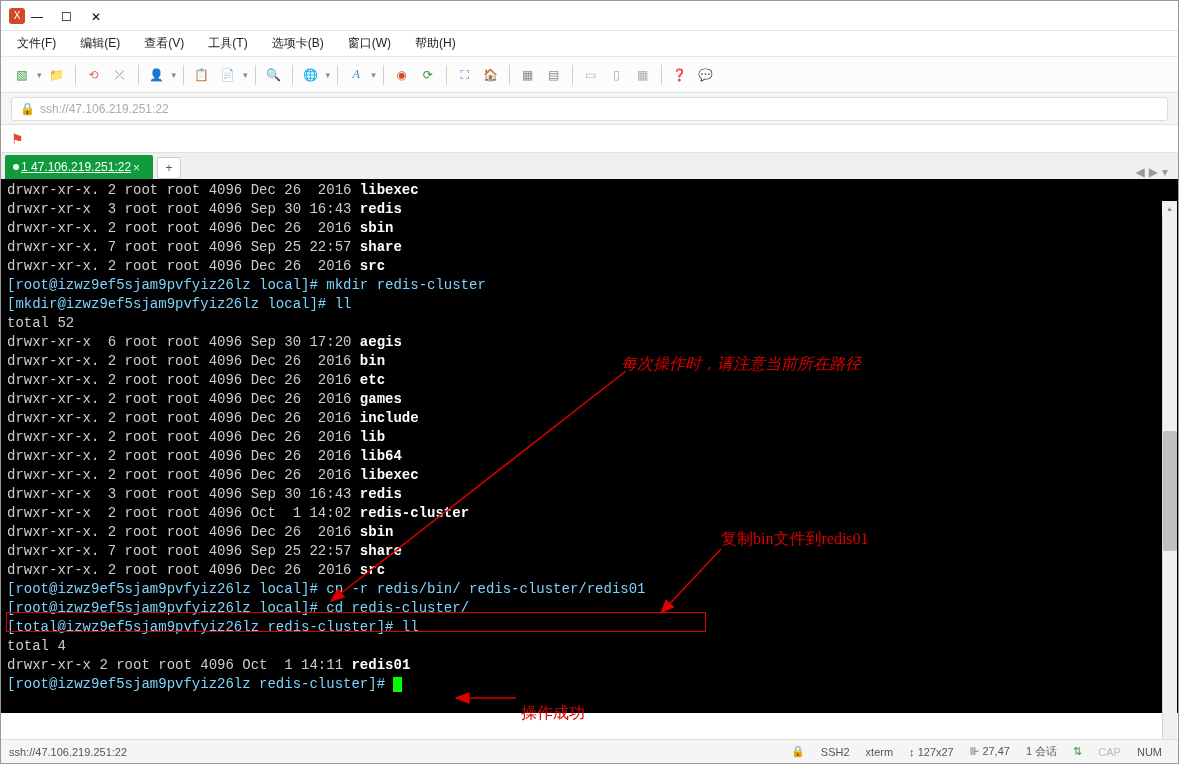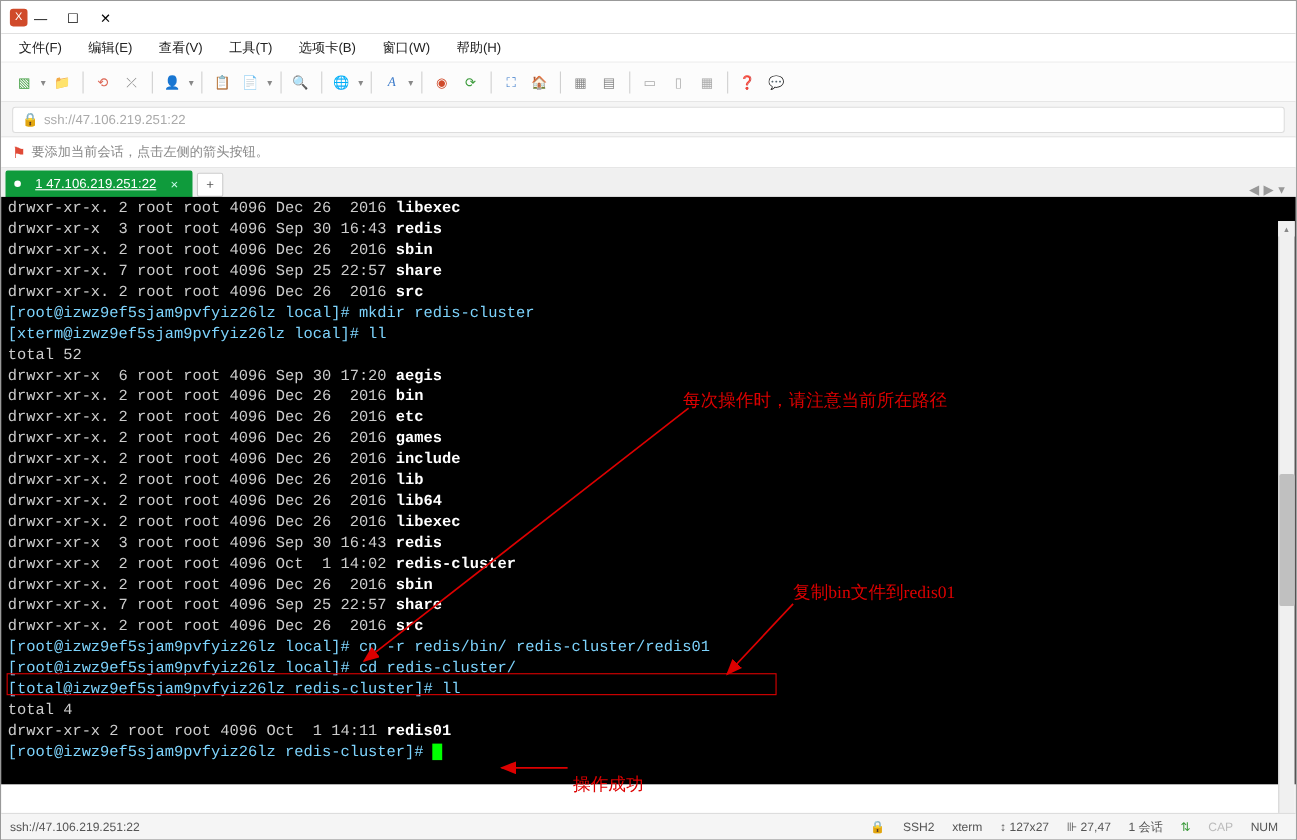--- a/index.html
+++ b/index.html
@@ -12,21 +12,21 @@
 .menubar { height: 26px; background: #fff; display: flex; align-items: center; padding: 0 12px; gap: 16px; border-bottom: 1px solid #e8e8e8; }
 .menu-item { color: #222; cursor: pointer; padding: 3px 4px; }
 .toolbar { height: 36px; background: #fcfcfc; display: flex; align-items: center; padding: 0 10px; gap: 4px; border-bottom: 1px solid #e0e0e0; }
 .tb-btn { width: 22px; height: 22px; display: flex; align-items: center; justify-content: center; cursor: pointer; border-radius: 2px; }
 .tb-sep { width: 1px; height: 20px; background: #d0d0d0; margin: 0 3px; }
 .addrbar { height: 32px; background: #f5f5f5; display: flex; align-items: center; padding: 0 10px; border-bottom: 1px solid #e0e0e0; }
 .addr-input { flex: 1; height: 24px; background: #fff; border: 1px solid #ddd; border-radius: 3px; padding: 0 8px; display: flex; align-items: center; color: #aaa; gap: 5px; }
 .hint-bar { height: 28px; background: #fff; display: flex; align-items: center; padding: 0 10px; border-bottom: 1px solid #e0e0e0; color: #888; }
 .flag-icon { color: #e04a37; margin-right: 5px; font-size: 14px; }
 .tabbar { height: 26px; background: #f0f0f0; display: flex; align-items: flex-end; padding: 0 4px; }
-.tab { height: 24px; background: #0f9b3c; color: #fff; display: flex; align-items: center; padding: 0 8px; font-size: 12px; gap: 13px; border-top-left-radius: 2px; border-top-right-radius: 2px; }
+.tab { height: 24px; background: #0f9b3c; color: #fff; display: flex; align-items: center; padding: 0 8px; font-size: 12px; gap: 2px; border-top-left-radius: 2px; border-top-right-radius: 2px; }
 .tab-dot { width: 6px; height: 6px; background: #fff; border-radius: 50%; }
 .tab-close { width: 12px; height: 12px; cursor: pointer; color: #cfe; }
 .tab-add { width: 24px; height: 22px; background: #fff; border: 1px solid #ccc; display: flex; align-items: center; justify-content: center; margin-left: 4px; cursor: pointer; border-radius: 2px; color: #555; }
 .nav-arrows { margin-left: auto; display: flex; align-items: center; gap: 4px; color: #999; padding-right: 6px; }
 .terminal { background: #000; color: #ccc; font-family: "Consolas", "Courier New", monospace; font-size: 14px; line-height: 19px; padding: 2px 6px; height: 534px; position: relative; white-space: pre; overflow: hidden; }
 .scrollbar-track { position: absolute; right: 1px; top: 200px; width: 15px; height: 552px; background: #f0f0f0; border-left: 1px solid #d5d5d5; }
 .scrollbar-thumb { position: absolute; right: 1px; top: 430px; width: 14px; height: 120px; background: #c0c0c0; border-radius: 2px; cursor: pointer; }
 .scroll-arrow { position: absolute; right: 1px; width: 15px; height: 14px; background: #f0f0f0; display: flex; align-items: center; justify-content: center; color: #888; font-size: 8px; cursor: pointer; }
 .sa-up { top: 200px; }
 .dir-name { color: #ffffff; font-weight: bold; }
@@ -104,21 +104,20 @@
 
 <div class="addrbar">
   <div class="addr-input">
     <span style="color:#d0a030">🔒</span>
     <span>ssh://47.106.219.251:22</span>
   </div>
 </div>
 
 <div class="hint-bar">
   <span class="flag-icon">⚑</span>
-  <span>要添加当前会话，点击左侧的箭头按钮。</span>
 </div>
 
 <div class="tabbar">
   <div class="tab">
     <span class="tab-dot"></span>
     <span style="text-decoration:underline">1 47.106.219.251:22</span>
     <span class="tab-close">×</span>
   </div>
   <div class="tab-add">+</div>
   <div class="nav-arrows">
@@ -127,21 +126,21 @@
     <span>▾</span>
   </div>
 </div>
 
 <div class="terminal" id="term">drwxr-xr-x. 2 root root 4096 Dec 26  2016 <span class="dir-name">libexec</span>
 drwxr-xr-x  3 root root 4096 Sep 30 16:43 <span class="dir-name">redis</span>
 drwxr-xr-x. 2 root root 4096 Dec 26  2016 <span class="dir-name">sbin</span>
 drwxr-xr-x. 7 root root 4096 Sep 25 22:57 <span class="dir-name">share</span>
 drwxr-xr-x. 2 root root 4096 Dec 26  2016 <span class="dir-name">src</span>
 <span class="prompt-white">[root@izwz9ef5sjam9pvfyiz26lz local]# mkdir redis-cluster</span>
-<span class="prompt-white">[xterm@izwz9ef5sjam9pvfyiz26lz local]# ll</span>
+<span class="prompt-white">[mkdir@izwz9ef5sjam9pvfyiz26lz local]# ll</span>
 total 52
 drwxr-xr-x  6 root root 4096 Sep 30 17:20 <span class="dir-name">aegis</span>
 drwxr-xr-x. 2 root root 4096 Dec 26  2016 <span class="dir-name">bin</span>
 drwxr-xr-x. 2 root root 4096 Dec 26  2016 <span class="dir-name">etc</span>
 drwxr-xr-x. 2 root root 4096 Dec 26  2016 <span class="dir-name">games</span>
 drwxr-xr-x. 2 root root 4096 Dec 26  2016 <span class="dir-name">include</span>
 drwxr-xr-x. 2 root root 4096 Dec 26  2016 <span class="dir-name">lib</span>
 drwxr-xr-x. 2 root root 4096 Dec 26  2016 <span class="dir-name">lib64</span>
 drwxr-xr-x. 2 root root 4096 Dec 26  2016 <span class="dir-name">libexec</span>
 drwxr-xr-x  3 root root 4096 Sep 30 16:43 <span class="dir-name">redis</span>
@@ -166,21 +165,21 @@
   <defs>
     <marker id="ah" markerWidth="10" markerHeight="8" refX="9" refY="4" orient="auto">
       <path d="M0,0 L10,4 L0,8 Z" fill="#d00"></path>
     </marker>
   </defs>
   <line x1="625" y1="370" x2="330" y2="600" stroke="#d00" stroke-width="1.5" marker-end="url(#ah)"></line>
   <line x1="720" y1="548" x2="660" y2="612" stroke="#d00" stroke-width="1.5" marker-end="url(#ah)"></line>
   <line x1="515" y1="697" x2="455" y2="697" stroke="#d00" stroke-width="1.5" marker-end="url(#ah)"></line>
 </svg>
 
-<div class="annot" style="left:620px; top:353px;">每次操作时，请注意当前所在路径</div>
+<div class="annot" style="left:620px; top:353px;font-style:italic;">每次操作时，请注意当前所在路径</div>
 <div class="annot" style="left:720px; top:528px;">复制bin文件到redis01</div>
 <div class="annot" style="left:520px; top:702px;">操作成功</div>
 
 <div class="statusbar">
   <span class="sb-left">ssh://47.106.219.251:22</span>
   <span class="sb-item sb-icon-lock">🔒</span>
   <span class="sb-item">SSH2</span>
   <span class="sb-item">xterm</span>
   <span class="sb-item">↕ <span>127x27</span></span>
   <span class="sb-item">⊪ <span>27,47</span></span>

